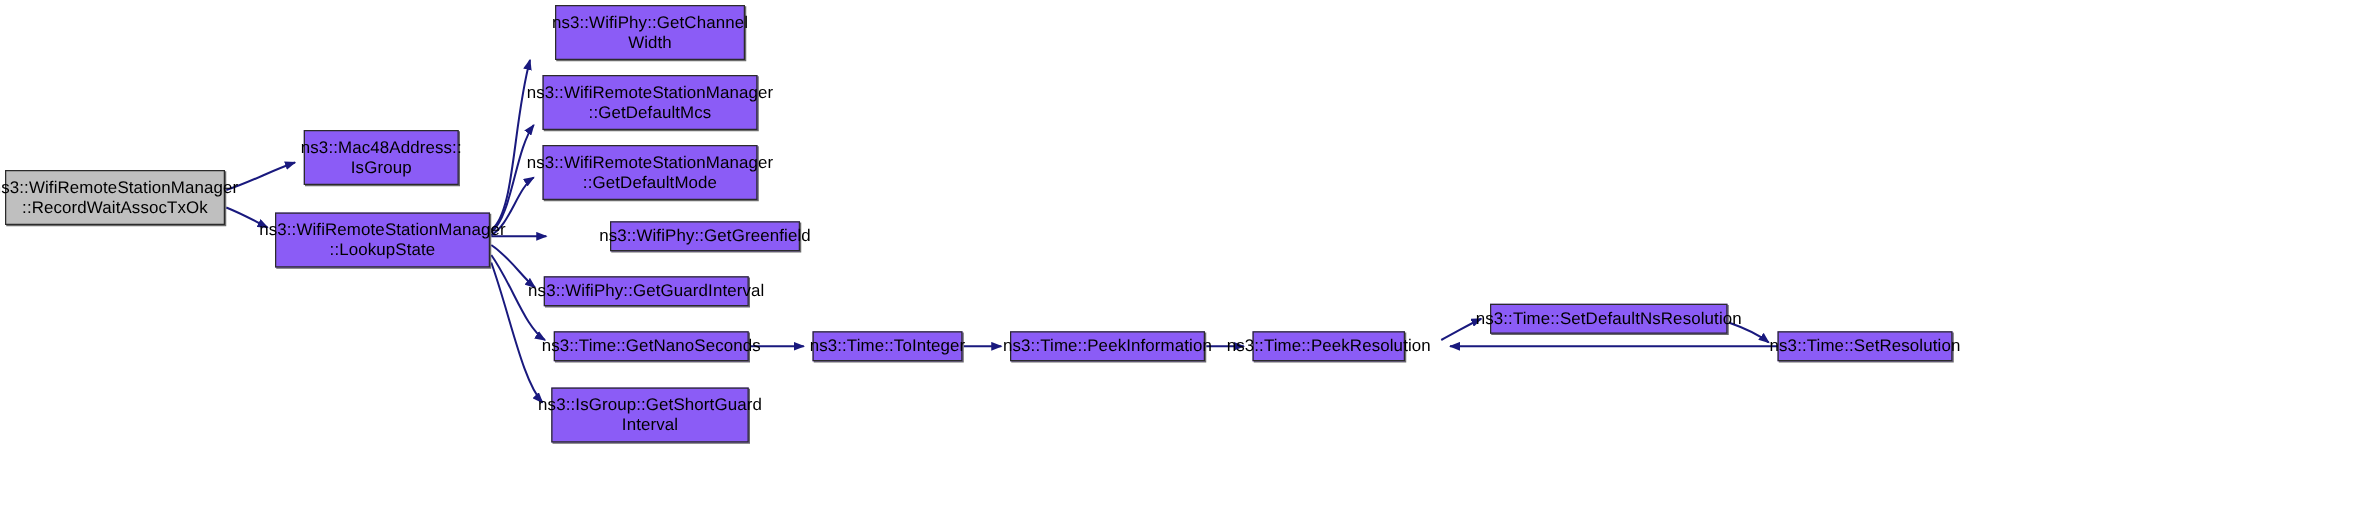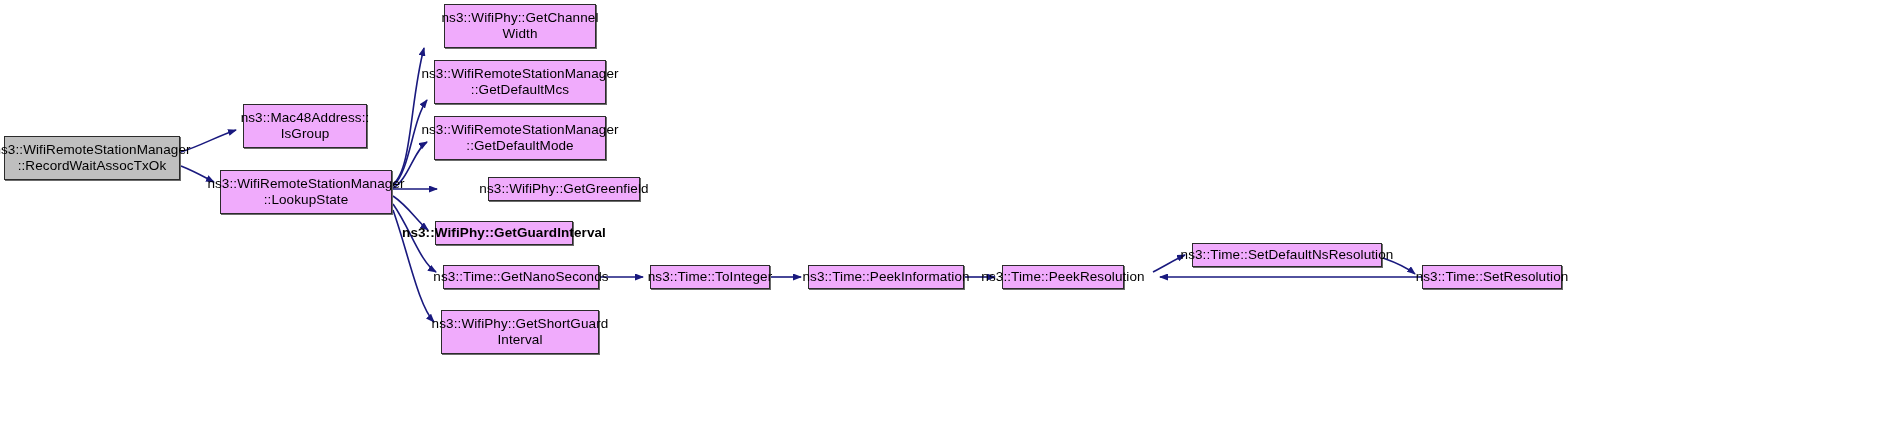--- a/index.html
+++ b/index.html
@@ -12,21 +12,21 @@
     width: 1888px;
     height: 424px;
     background: #ffffff;
     font-family: "Liberation Sans", sans-serif;
     overflow: hidden;
   }
   .node {
     position: absolute;
     box-sizing: border-box;
     border: 1px solid #2b2b2b;
-    background: #f0abfc;
+    background: #8b5cf6;
     color: #000000;
     font-size: 13.5px;
     line-height: 16px;
     letter-spacing: 0.1px;
     display: flex;
     align-items: center;
     justify-content: center;
     text-align: center;
     padding: 0 4px;
     white-space: pre-line;
@@ -80,23 +80,23 @@
 IsGroup</div>
       <div class="node" style="left: 220px; top: 170px; width: 172px; height: 44px;">ns3::WifiRemoteStationManager
 ::LookupState</div>
       <div class="node" style="left: 444px; top: 4px; width: 152px; height: 44px;">ns3::WifiPhy::GetChannel
 Width</div>
       <div class="node" style="left: 434px; top: 60px; width: 172px; height: 44px;">ns3::WifiRemoteStationManager
 ::GetDefaultMcs</div>
       <div class="node" style="left: 434px; top: 116px; width: 172px; height: 44px;">ns3::WifiRemoteStationManager
 ::GetDefaultMode</div>
       <div class="node" style="left: 444px; top: 177px; width: 152px; height: 24px; margin-left: 44px;">ns3::WifiPhy::GetGreenfield</div>
-      <div class="node" style="left: 435px; top: 221px; width: 138px; height: 24px; font-weight: bold;">ns3::WifiPhy::GetGuardInterval</div>
+      <div class="node" style="left: 435px; top: 221px; width: 164px; height: 24px;">ns3::WifiPhy::GetGuardInterval</div>
       <div class="node" style="left: 443px; top: 265px; width: 156px; height: 24px;">ns3::Time::GetNanoSeconds</div>
-      <div class="node" style="left: 441px; top: 310px; width: 158px; height: 44px;">ns3::WifiPhy::GetShortGuard
+      <div class="node" style="left: 441px; top: 310px; width: 158px; height: 44px;">ns3::IsGroup::GetShortGuard
 Interval</div>
       <div class="node" style="left: 650px; top: 265px; width: 120px; height: 24px;">ns3::Time::ToInteger</div>
       <div class="node" style="left: 808px; top: 265px; width: 156px; height: 24px;">ns3::Time::PeekInformation</div>
       <div class="node" style="left: 1002px; top: 265px; width: 122px; height: 24px;">ns3::Time::PeekResolution</div>
       <div class="node" style="left: 1192px; top: 243px; width: 190px; height: 24px; text-align: center;">ns3::Time::SetDefaultNsResolution</div>
       <div class="node" style="left: 1422px; top: 265px; width: 140px; height: 24px;">ns3::Time::SetResolution</div>
     </div>
 </div>
 
 </body></html>

